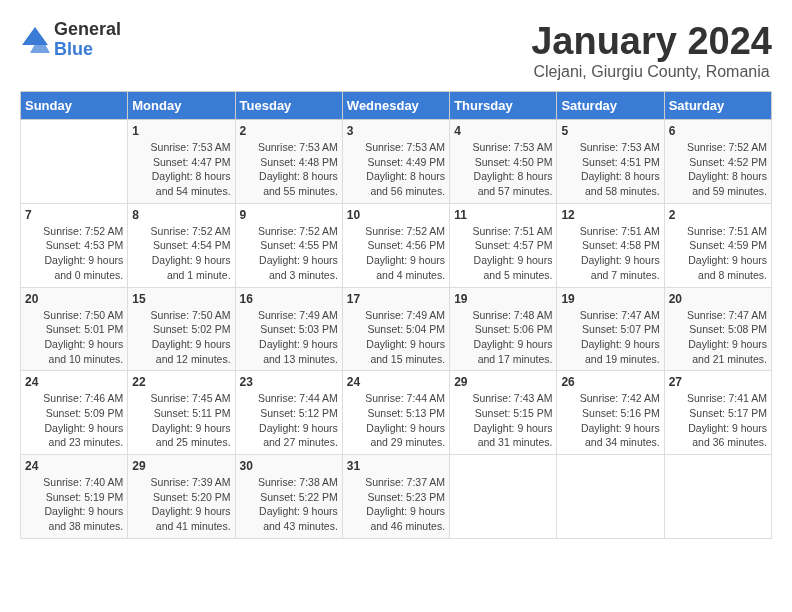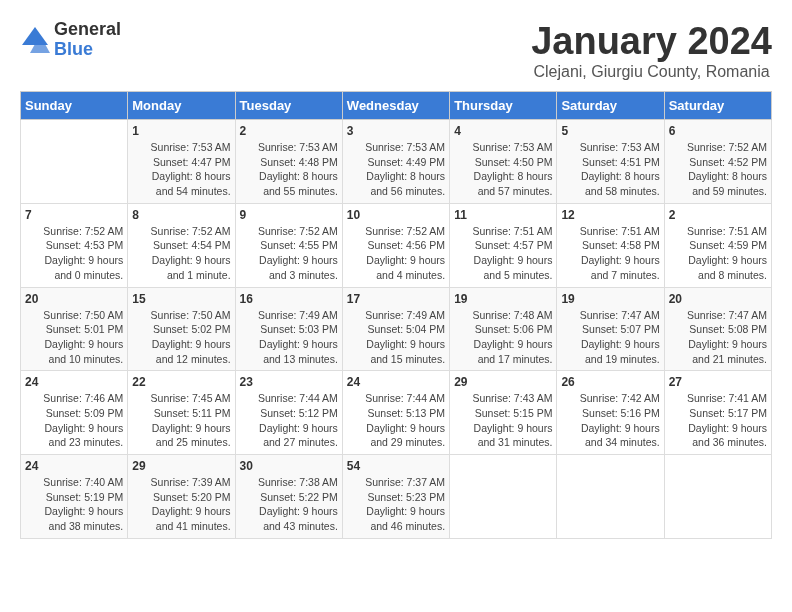--- a/index.html
+++ b/index.html
@@ -251,21 +251,21 @@
         </td>
         <td>
           <span class="day-number">29</span>
           <div class="day-info">Sunrise: 7:39 AM<br>Sunset: 5:20 PM<br>Daylight: 9 hours and 41 minutes.</div>
         </td>
         <td>
           <span class="day-number">30</span>
           <div class="day-info">Sunrise: 7:38 AM<br>Sunset: 5:22 PM<br>Daylight: 9 hours and 43 minutes.</div>
         </td>
         <td>
-          <span class="day-number">54</span>
+          <span class="day-number">31</span>
           <div class="day-info">Sunrise: 7:37 AM<br>Sunset: 5:23 PM<br>Daylight: 9 hours and 46 minutes.</div>
         </td>
         <td class="empty-cell"></td>
         <td class="empty-cell"></td>
         <td class="empty-cell"></td>
       </tr>
     </tbody>
 </table>
 
 </body></html>

